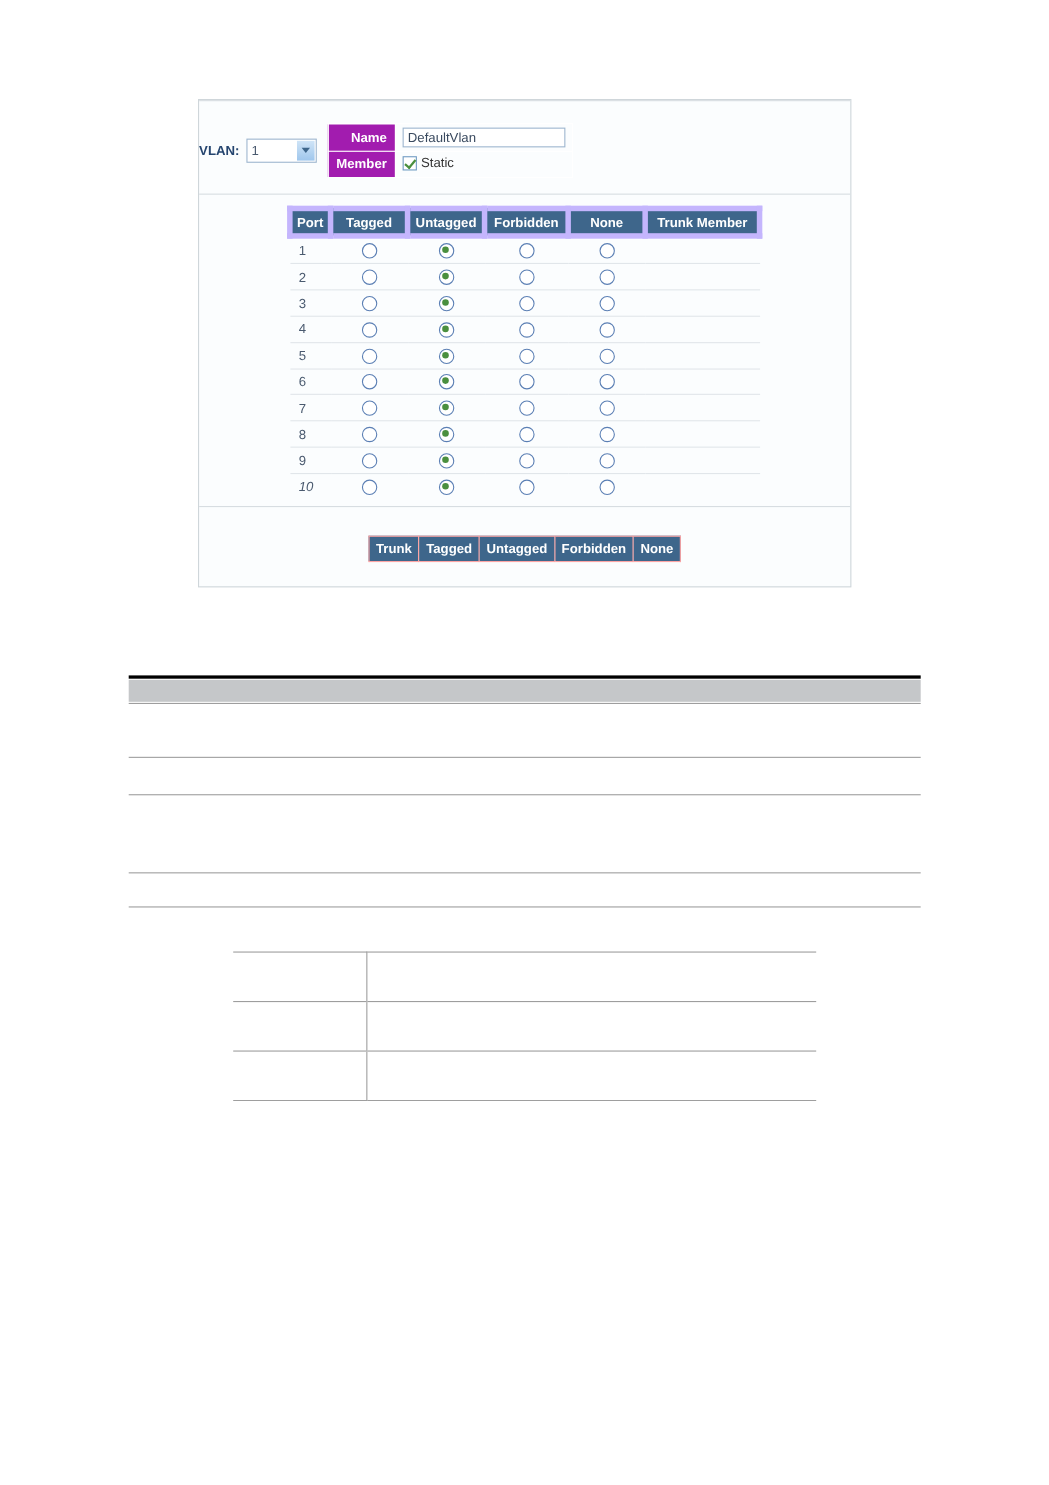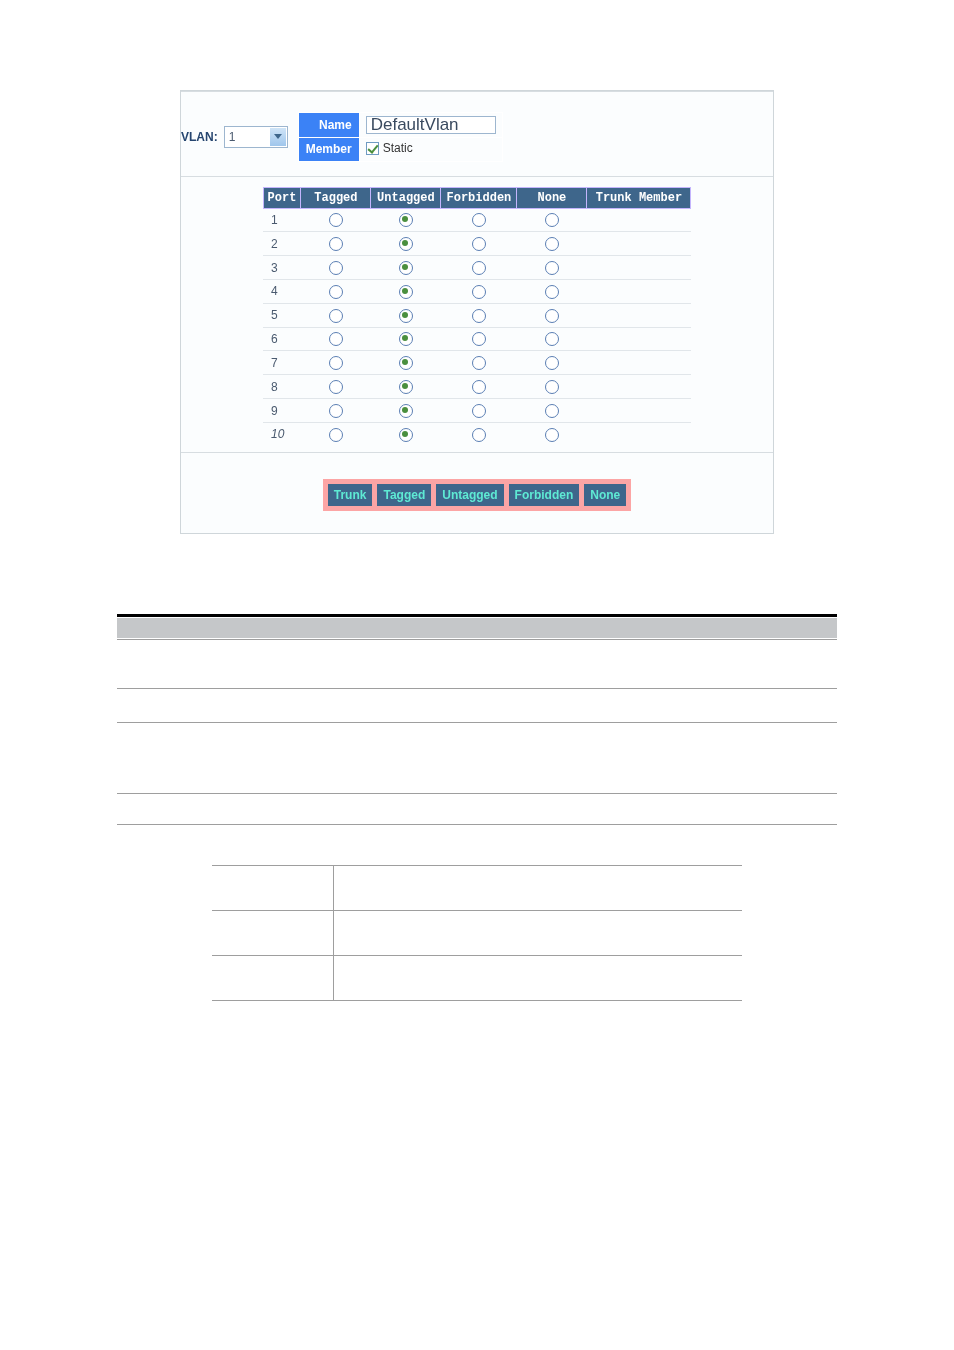--- a/index.html
+++ b/index.html
@@ -73,37 +73,37 @@
     height: 5px;
     display: block;
   }
   .kv-table {
     border-collapse: collapse;
   }
   .kv-table td {
     font-size: 12px;
   }
   .kv-label {
-    background: #3b82f6;
+    background: #a21caf;
     color: #fff;
     font-weight: bold;
     text-align: right;
     padding: 4px 7px;
     border: 1px solid #fff;
   }
   .kv-val {
     padding: 3px 6px;
     border: 1px solid #fff;
   }
   .textinput {
-    width: 130px;
+    width: 148px;
     height: 18px;
     border: 1px solid #9db6cf;
     background: #fff;
-    font-size: 17px;
+    font-size: 12px;
     padding: 1px 4px;
     color: #3a4a5f;
     box-sizing: border-box;
   }
   .chk {
     display: inline-flex;
     align-items: center;
     font-size: 12px;
     color: #333;
   }
@@ -131,23 +131,22 @@
   .port-table {
     border-collapse: collapse;
     margin: 0 auto;
   }
   .port-table th {
     background: #3e668b;
     color: #fff;
     font-weight: bold;
     font-size: 12px;
     padding: 3px 4px;
-    border: 1px solid #c4b5fd;
+    border: 5px solid #c4b5fd;
     white-space: nowrap;
-    font-family: Liberation Mono, monospace;
   }
   .port-table td {
     font-size: 12px;
     padding: 4px 4px;
     border: none;
     border-bottom: 1px solid #e1e6ea;
     text-align: center;
     color: #4a5a6f;
   }
   .port-table td.port-id {
@@ -179,25 +178,25 @@
     border-radius: 50%;
     background: #4a8f3e;
   }
   .section-c { padding: 26px 0 22px 0; }
   .trunk-table {
     border-collapse: collapse;
     margin: 0 auto;
   }
   .trunk-table th {
     background: #3e668b;
-    color: #5eead4;
+    color: #ffffff;
     font-weight: bold;
     font-size: 12px;
     padding: 4px 6px;
-    border: 5px solid #fca5a5;
+    border: 1px solid #fca5a5;
     white-space: nowrap;
   }
   .doc-lines {
     margin: 80px auto 0 auto;
     width: 720px;
   }
   .doc-lines .thick {
     height: 3px;
     background: #000;
     margin-bottom: 1px;

